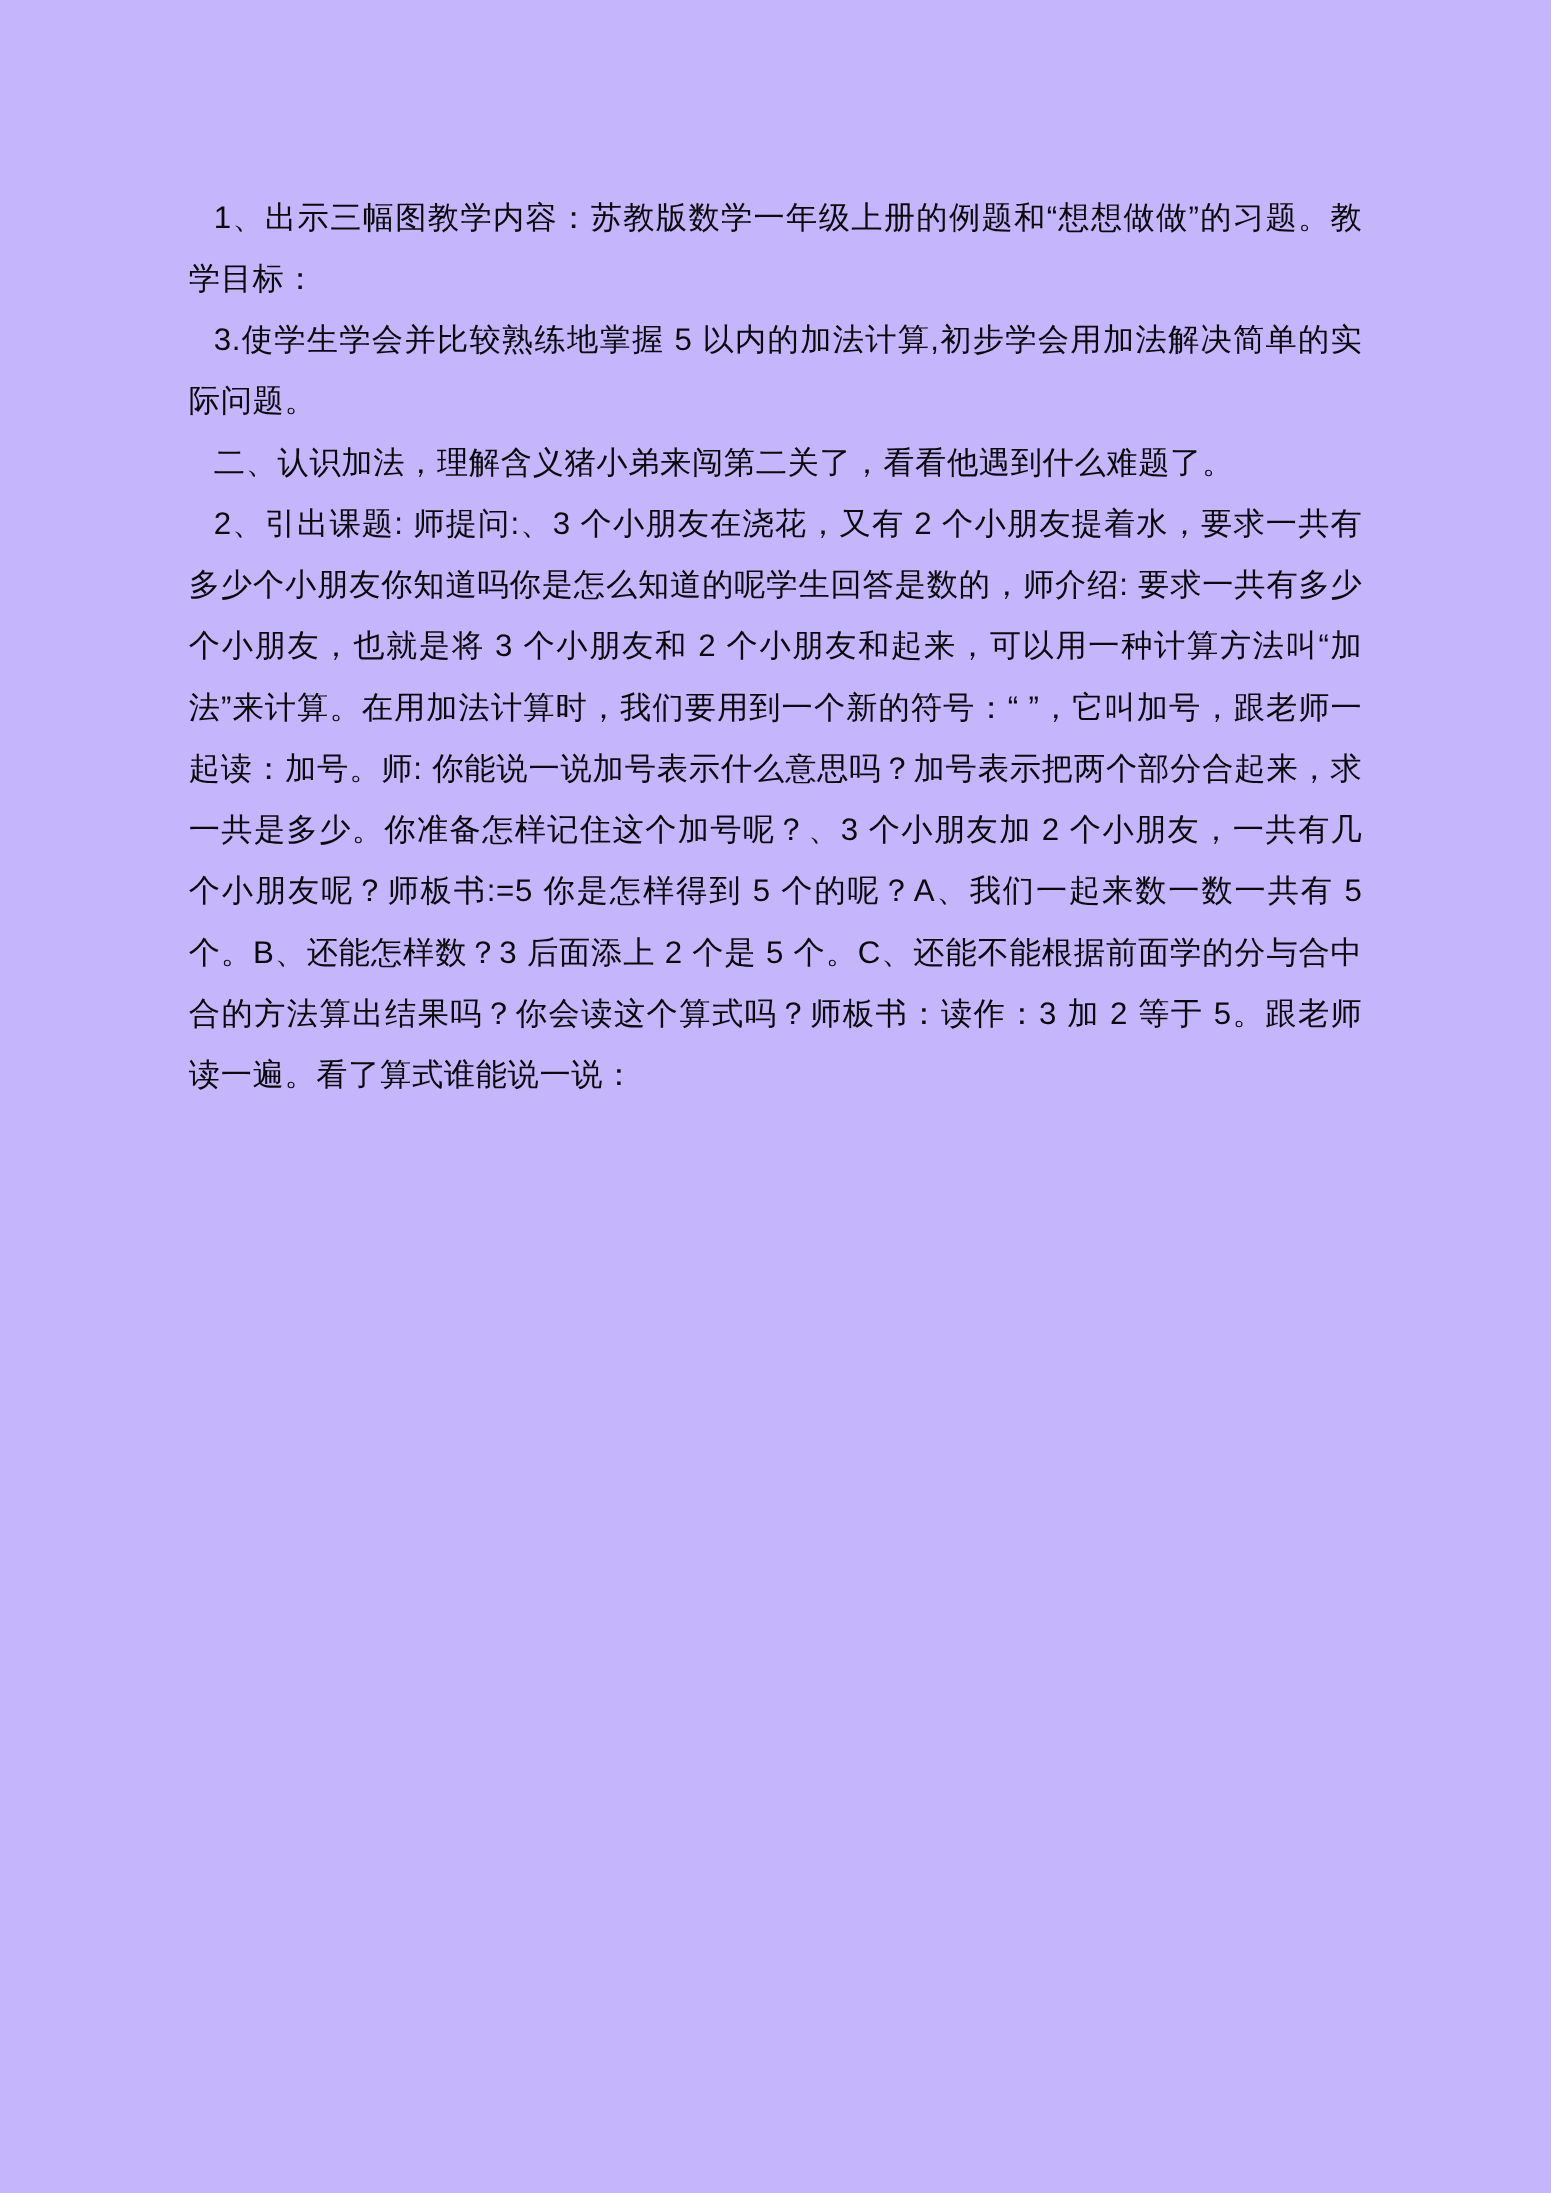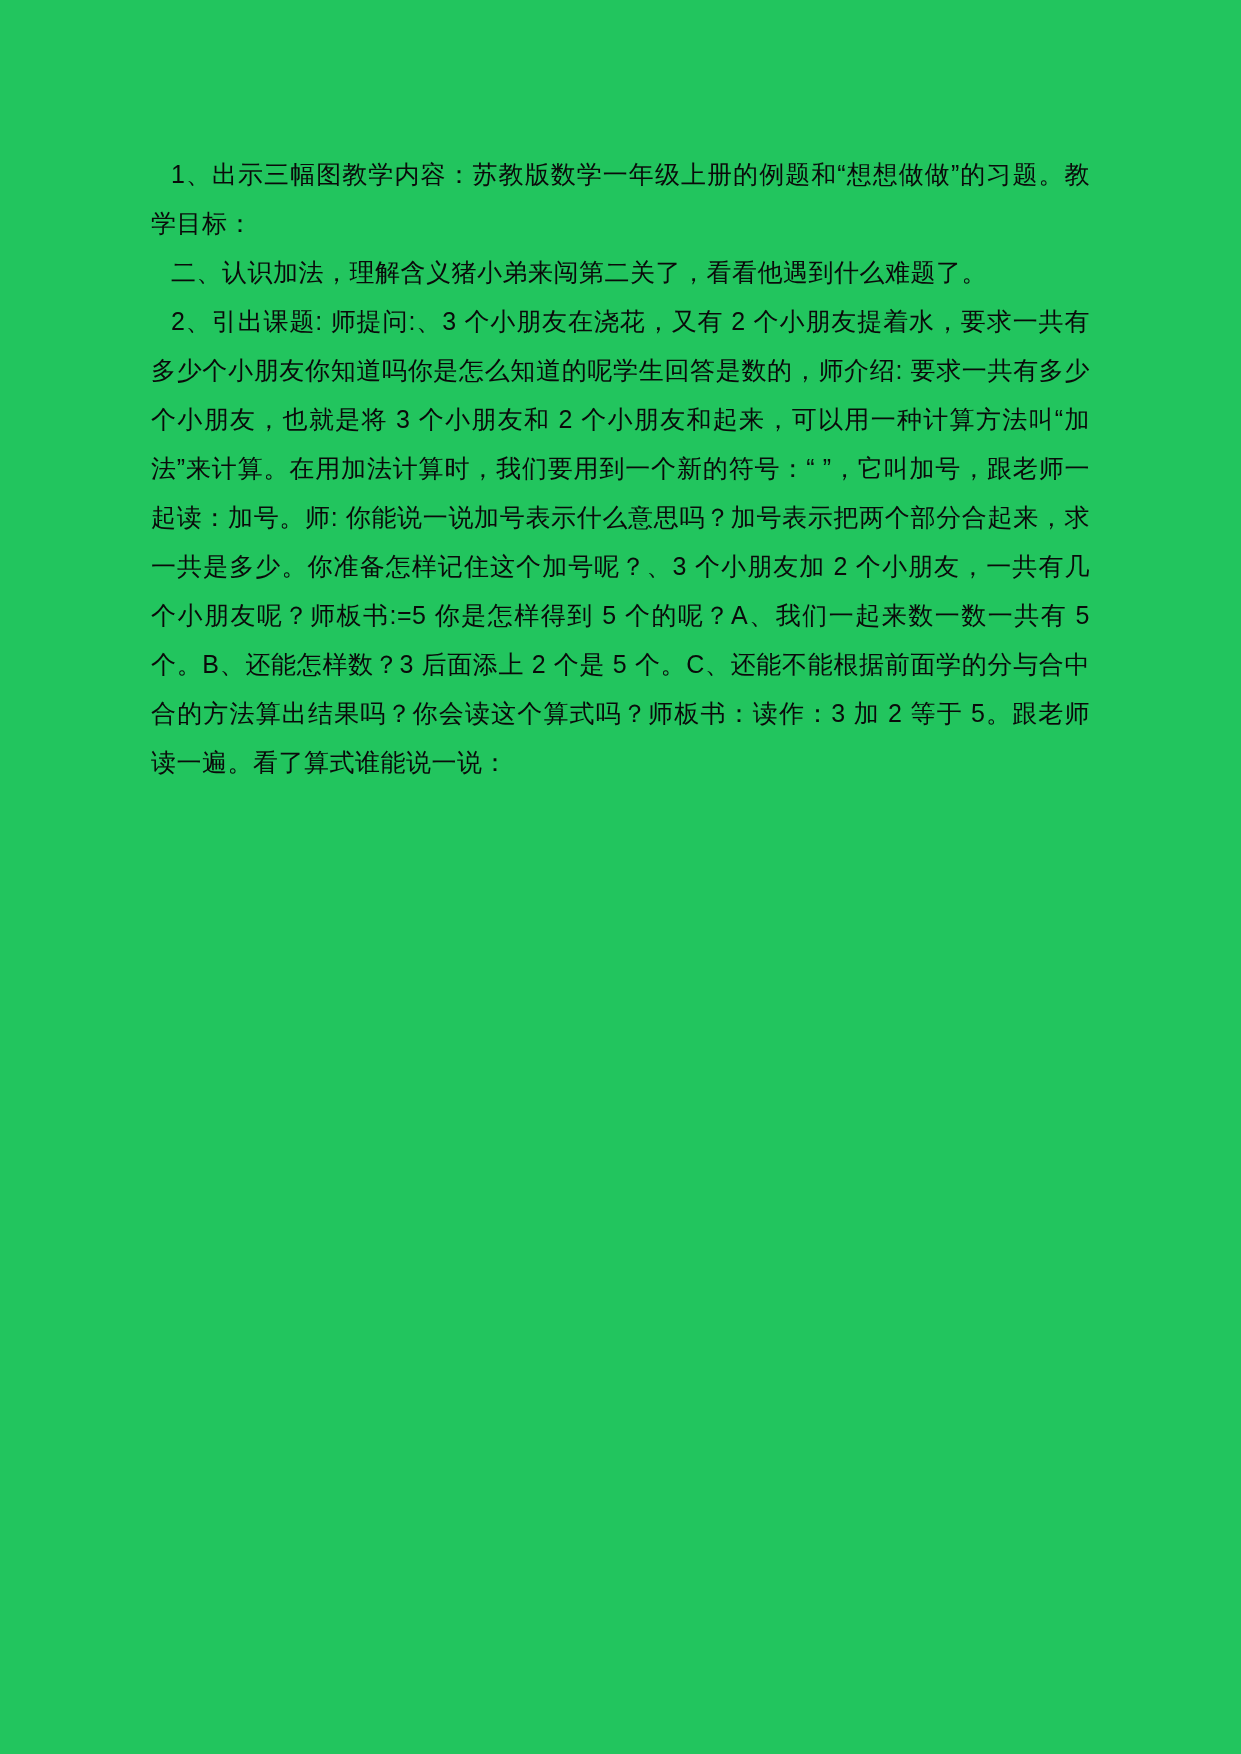--- a/index.html
+++ b/index.html
@@ -4,21 +4,21 @@
 <style>
   html, body {
     margin: 0;
     padding: 0;
     background: #ffffff;
   }
   .page {
     position: relative;
     width: 1241px;
     height: 1754px;
-    background: #22c55e;
+    background: #c4b5fd;
     overflow: hidden;
     font-family: "Liberation Sans", "DejaVu Sans", sans-serif;
   }
   .doc-content {
     position: absolute;
     left: 151px;
     top: 150px;
     width: 939px;
     color: #0a0a0a;
     font-size: 25px;
@@ -34,16 +34,17 @@
     word-break: normal;
     overflow-wrap: break-word;
   }
 </style>
 </head>
 <body>
 
 <div class="page">
   <div class="doc-content">
     <p>1、出示三幅图教学内容：苏教版数学一年级上册的例题和“想想做做”的习题。教学目标：</p>
+    <p>3.使学生学会并比较熟练地掌握 5 以内的加法计算,初步学会用加法解决简单的实际问题。</p>
     <p>二、认识加法，理解含义猪小弟来闯第二关了，看看他遇到什么难题了。</p>
     <p>2、引出课题: 师提问:、3 个小朋友在浇花，又有 2 个小朋友提着水，要求一共有多少个小朋友你知道吗你是怎么知道的呢学生回答是数的，师介绍: 要求一共有多少个小朋友，也就是将 3 个小朋友和 2 个小朋友和起来，可以用一种计算方法叫“加法”来计算。在用加法计算时，我们要用到一个新的符号：“ ”，它叫加号，跟老师一起读：加号。师: 你能说一说加号表示什么意思吗？加号表示把两个部分合起来，求一共是多少。你准备怎样记住这个加号呢？、3 个小朋友加 2 个小朋友，一共有几个小朋友呢？师板书:=5 你是怎样得到 5 个的呢？A、我们一起来数一数一共有 5 个。B、还能怎样数？3 后面添上 2 个是 5 个。C、还能不能根据前面学的分与合中合的方法算出结果吗？你会读这个算式吗？师板书：读作：3 加 2 等于 5。跟老师读一遍。看了算式谁能说一说：</p>
   </div>
 </div>
 
 </body></html>

